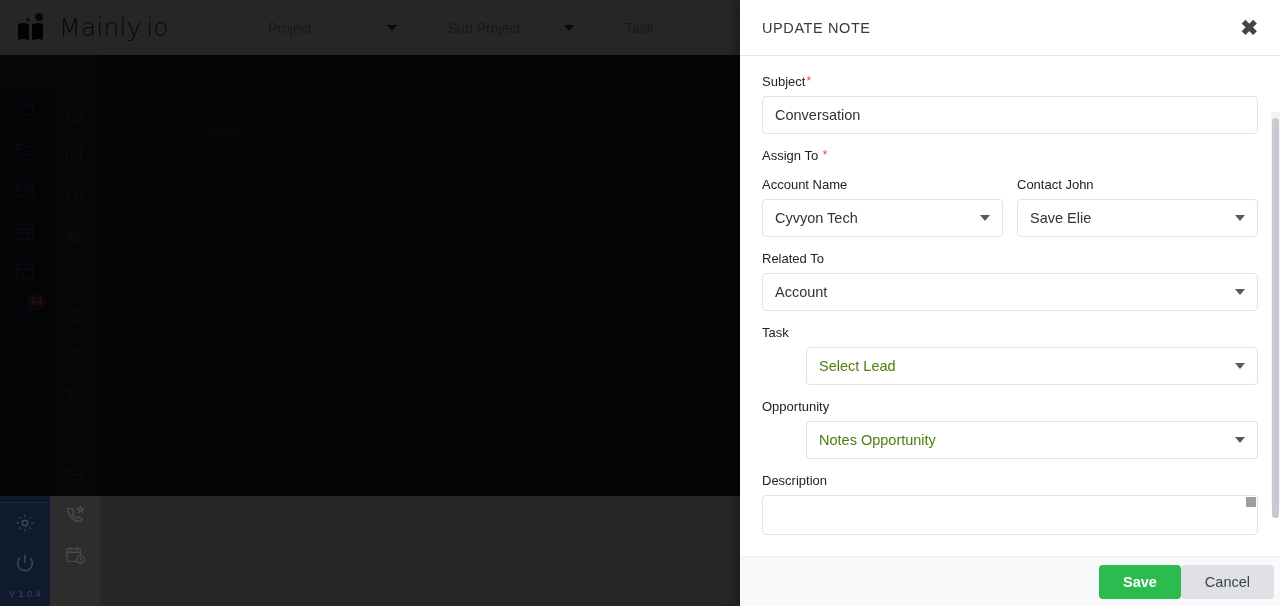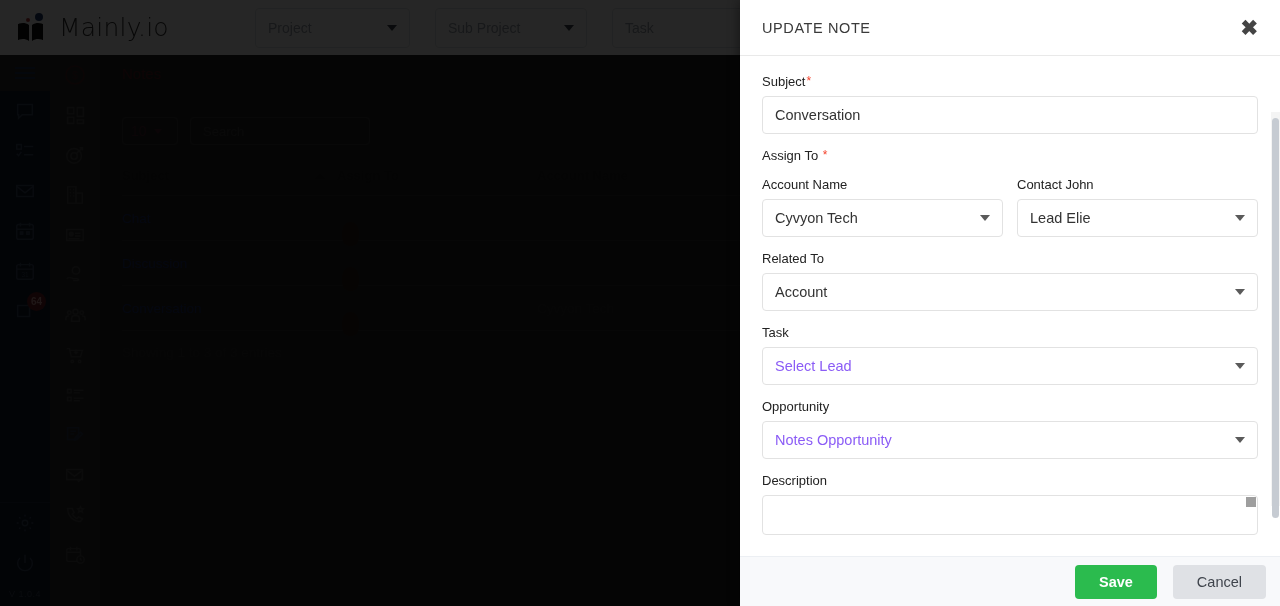--- a/index.html
+++ b/index.html
@@ -2,21 +2,21 @@
 <html><head>
 <meta charset="utf-8">
 <style>
   * { box-sizing: border-box; margin: 0; padding: 0; }
   html, body {
     width: 1280px; height: 606px;
     overflow: hidden;
     font-family: "Liberation Sans", sans-serif;
     background: #262626;
   }
-  #app { position: relative; width: 1280px; height: 606px; }
+  #app { position: relative; width: 1280px; height: 496px; }
 
   
   .bg-layer { position: absolute; inset: 0; }
 
   .topbar {
     position: absolute; left: 0; top: 0; width: 1280px; height: 55px;
     background: #fefefe;
     display: flex; align-items: center;
   }
   .brand {
@@ -151,21 +151,21 @@
   .field { margin-bottom: 14px; }
   .flabel {
     font-size: 13px; color: #222; display: block; margin-bottom: 7px;
   }
   .req { color: #f4442e; font-size: 12px; vertical-align: top; margin-left: 1px; }
   .fctl {
     height: 38px; border: 1px solid #e2e2e2; border-radius: 4px;
     display: flex; align-items: center; padding: 0 12px;
     font-size: 14.5px; color: #333; background: #fff;
   }
-  .fctl.ph { color: #8b5cf6; }
+  .fctl.ph { color: #4d7c0f; margin-left: 44px; }
   .fctl .dcaret {
     margin-left: auto; width: 0; height: 0;
     border-left: 5px solid transparent; border-right: 5px solid transparent;
     border-top: 6px solid #5a5a5a;
   }
   .fctl .avatar {
     width: 26px; height: 26px; border-radius: 50%; margin-right: 14px;
     background: #e8e2dd; position: relative; overflow: hidden; flex: 0 0 26px;
   }
   .fctl .avatar::before {
@@ -183,21 +183,21 @@
     background: #fff;
   }
   .desc-grip {
     position: absolute; right: 1px; top: 1px; width: 10px; height: 10px;
     background: #9e9e9e;
   }
   .modal-foot {
     flex: 0 0 50px; height: 50px; background: #f8f9fb;
     border-top: 1px solid #eceff3;
     display: flex; align-items: center; justify-content: flex-end;
-    gap: 16px; padding-right: 14px;
+    padding-right: 6px;
   }
   .btn { height: 34px; border: 0; border-radius: 4px; font-size: 14.5px;
          padding: 0 24px; cursor: pointer; font-family: "Liberation Sans", sans-serif; }
   .btn-save { background: #2bbb4e; color: #fff; font-weight: bold; }
   .btn-cancel { background: #dfe1e5; color: #3f444c; }
 
   
   .mscroll-track {
     position: absolute; right: 0; top: 56px; width: 9px; bottom: 50px;
     background: #f4f4f4;
@@ -553,21 +553,21 @@
         <div class="field">
           <label class="flabel">Account Name</label>
           <div class="fctl">
             <span>Cyvyon Tech</span>
             <span class="dcaret"></span>
           </div>
         </div>
         <div class="field">
           <label class="flabel">Contact John</label>
           <div class="fctl">
-            <span>Lead Elie</span>
+            <span>Save Elie</span>
             <span class="dcaret"></span>
           </div>
         </div>
       </div>
 
       <div class="field">
         <label class="flabel">Related To</label>
         <div class="fctl">
           <span>Account</span>
           <span class="dcaret"></span>

